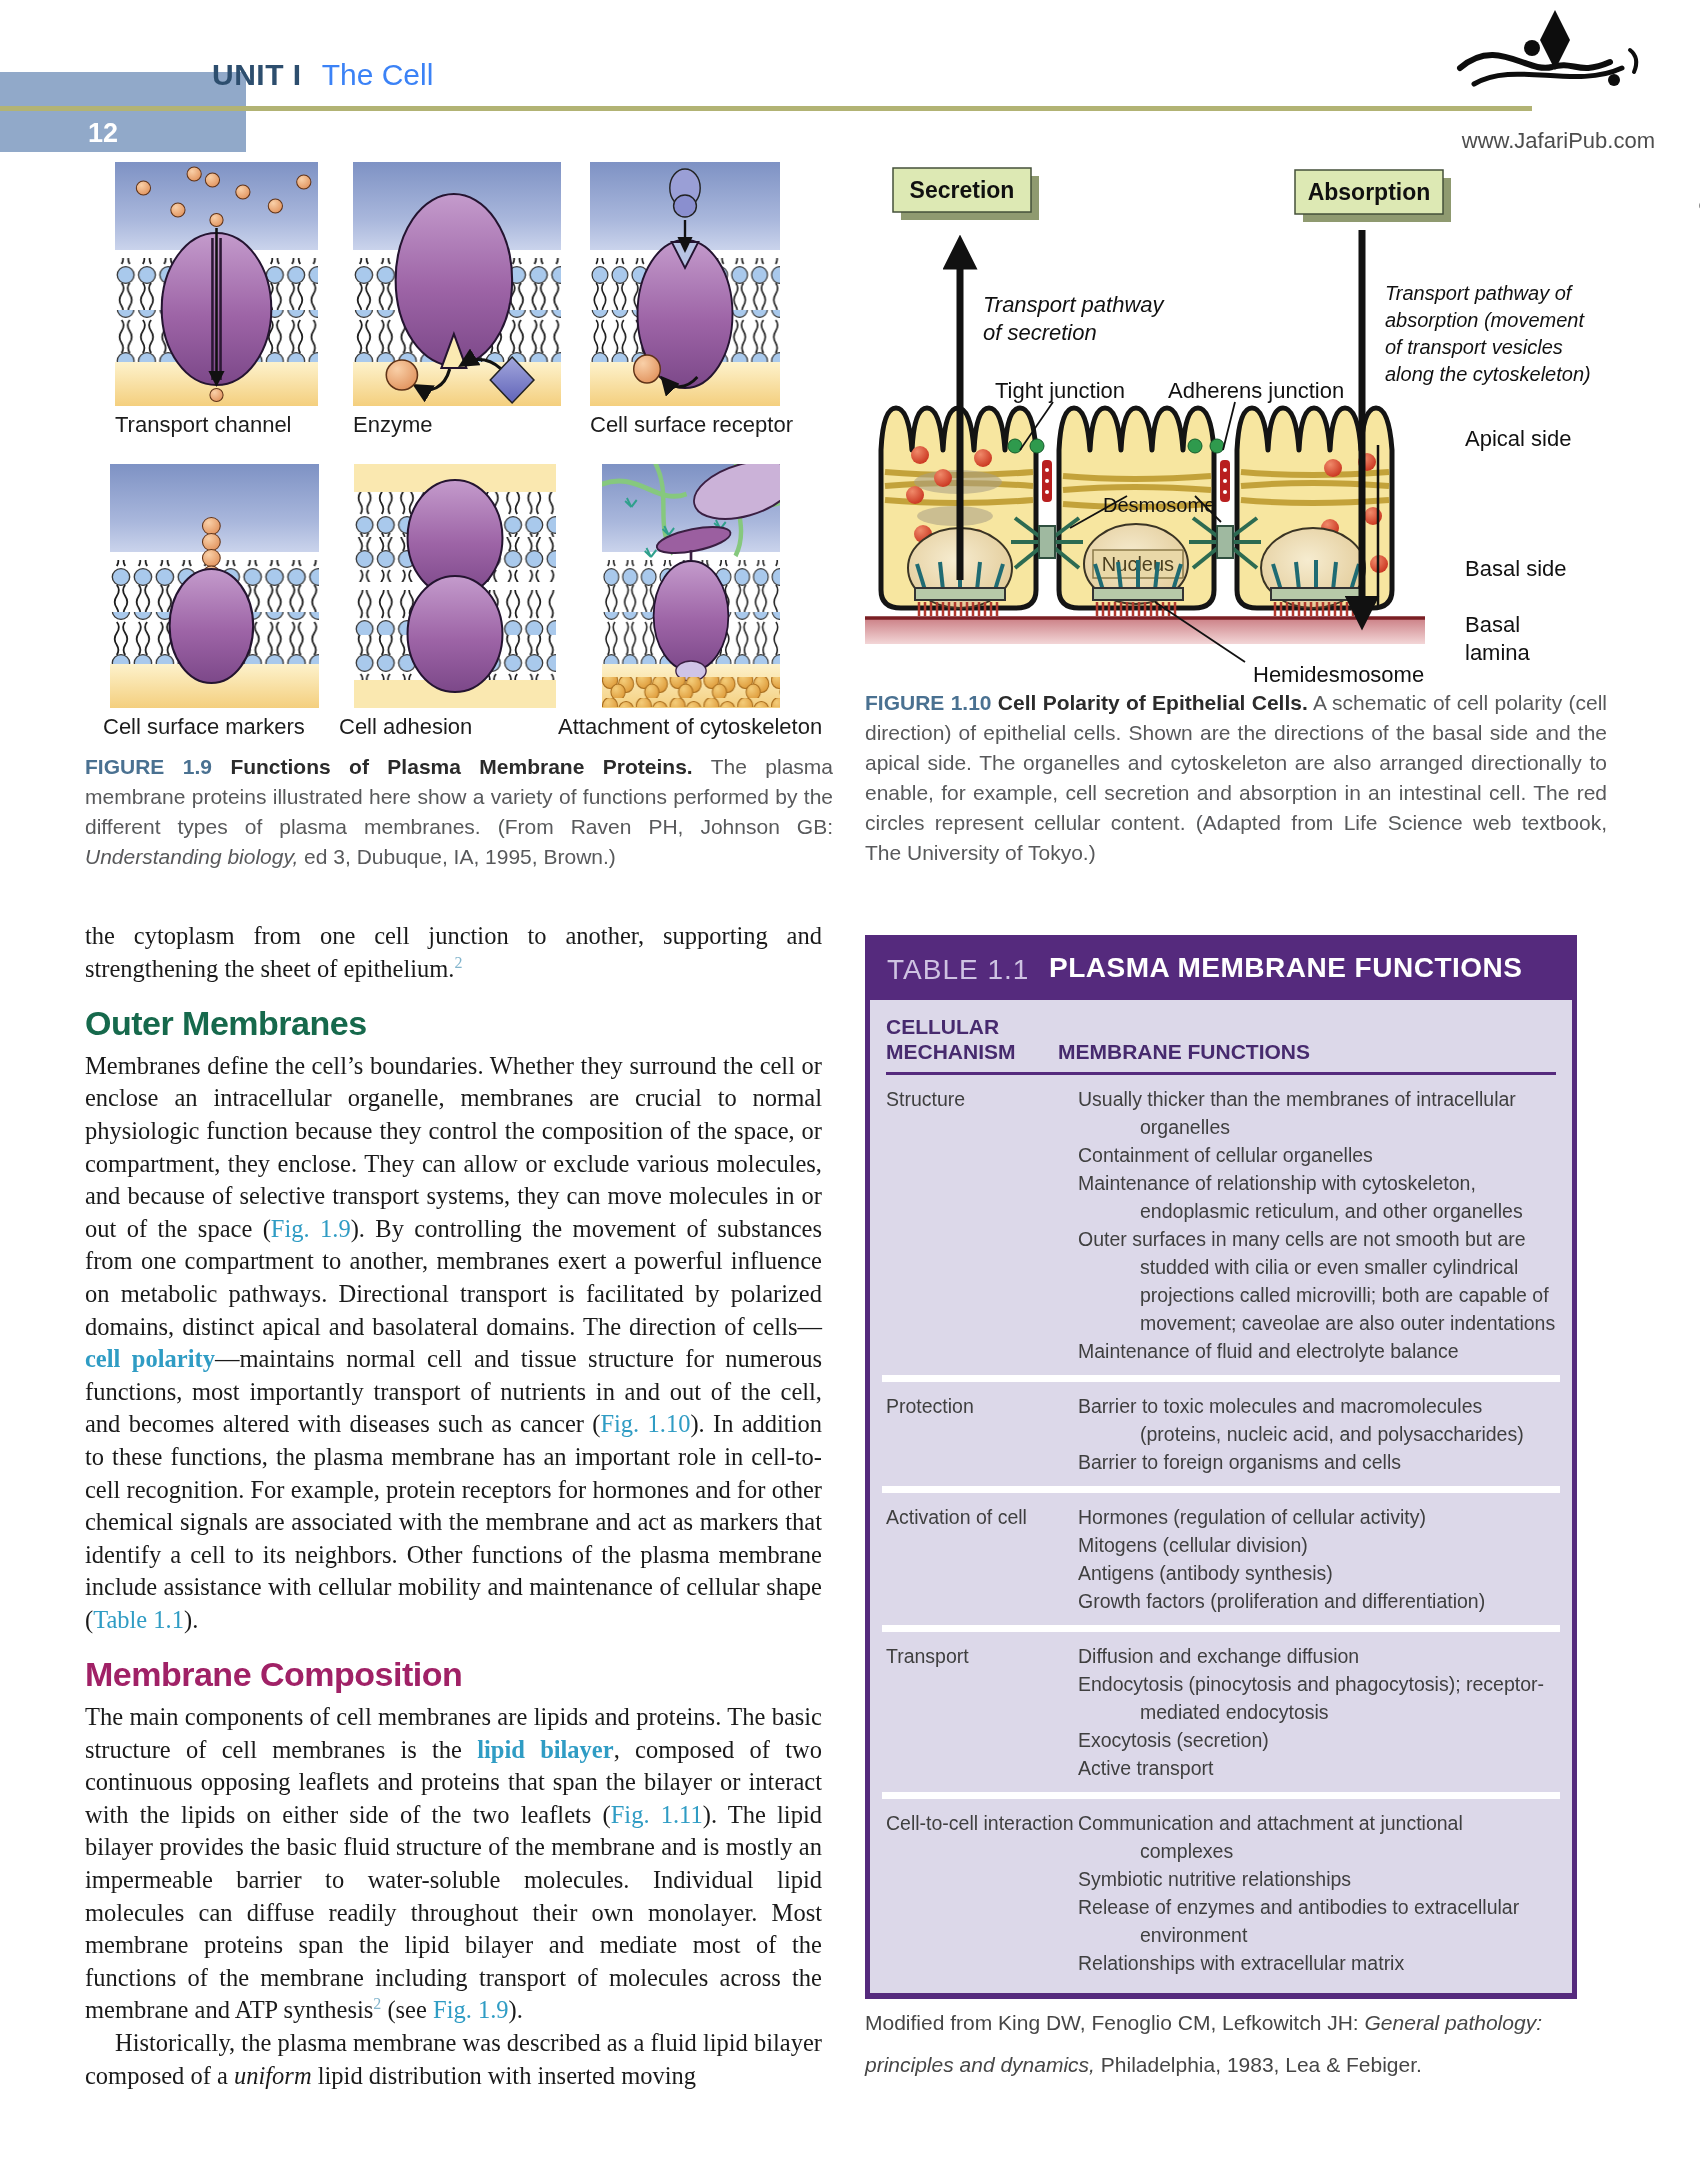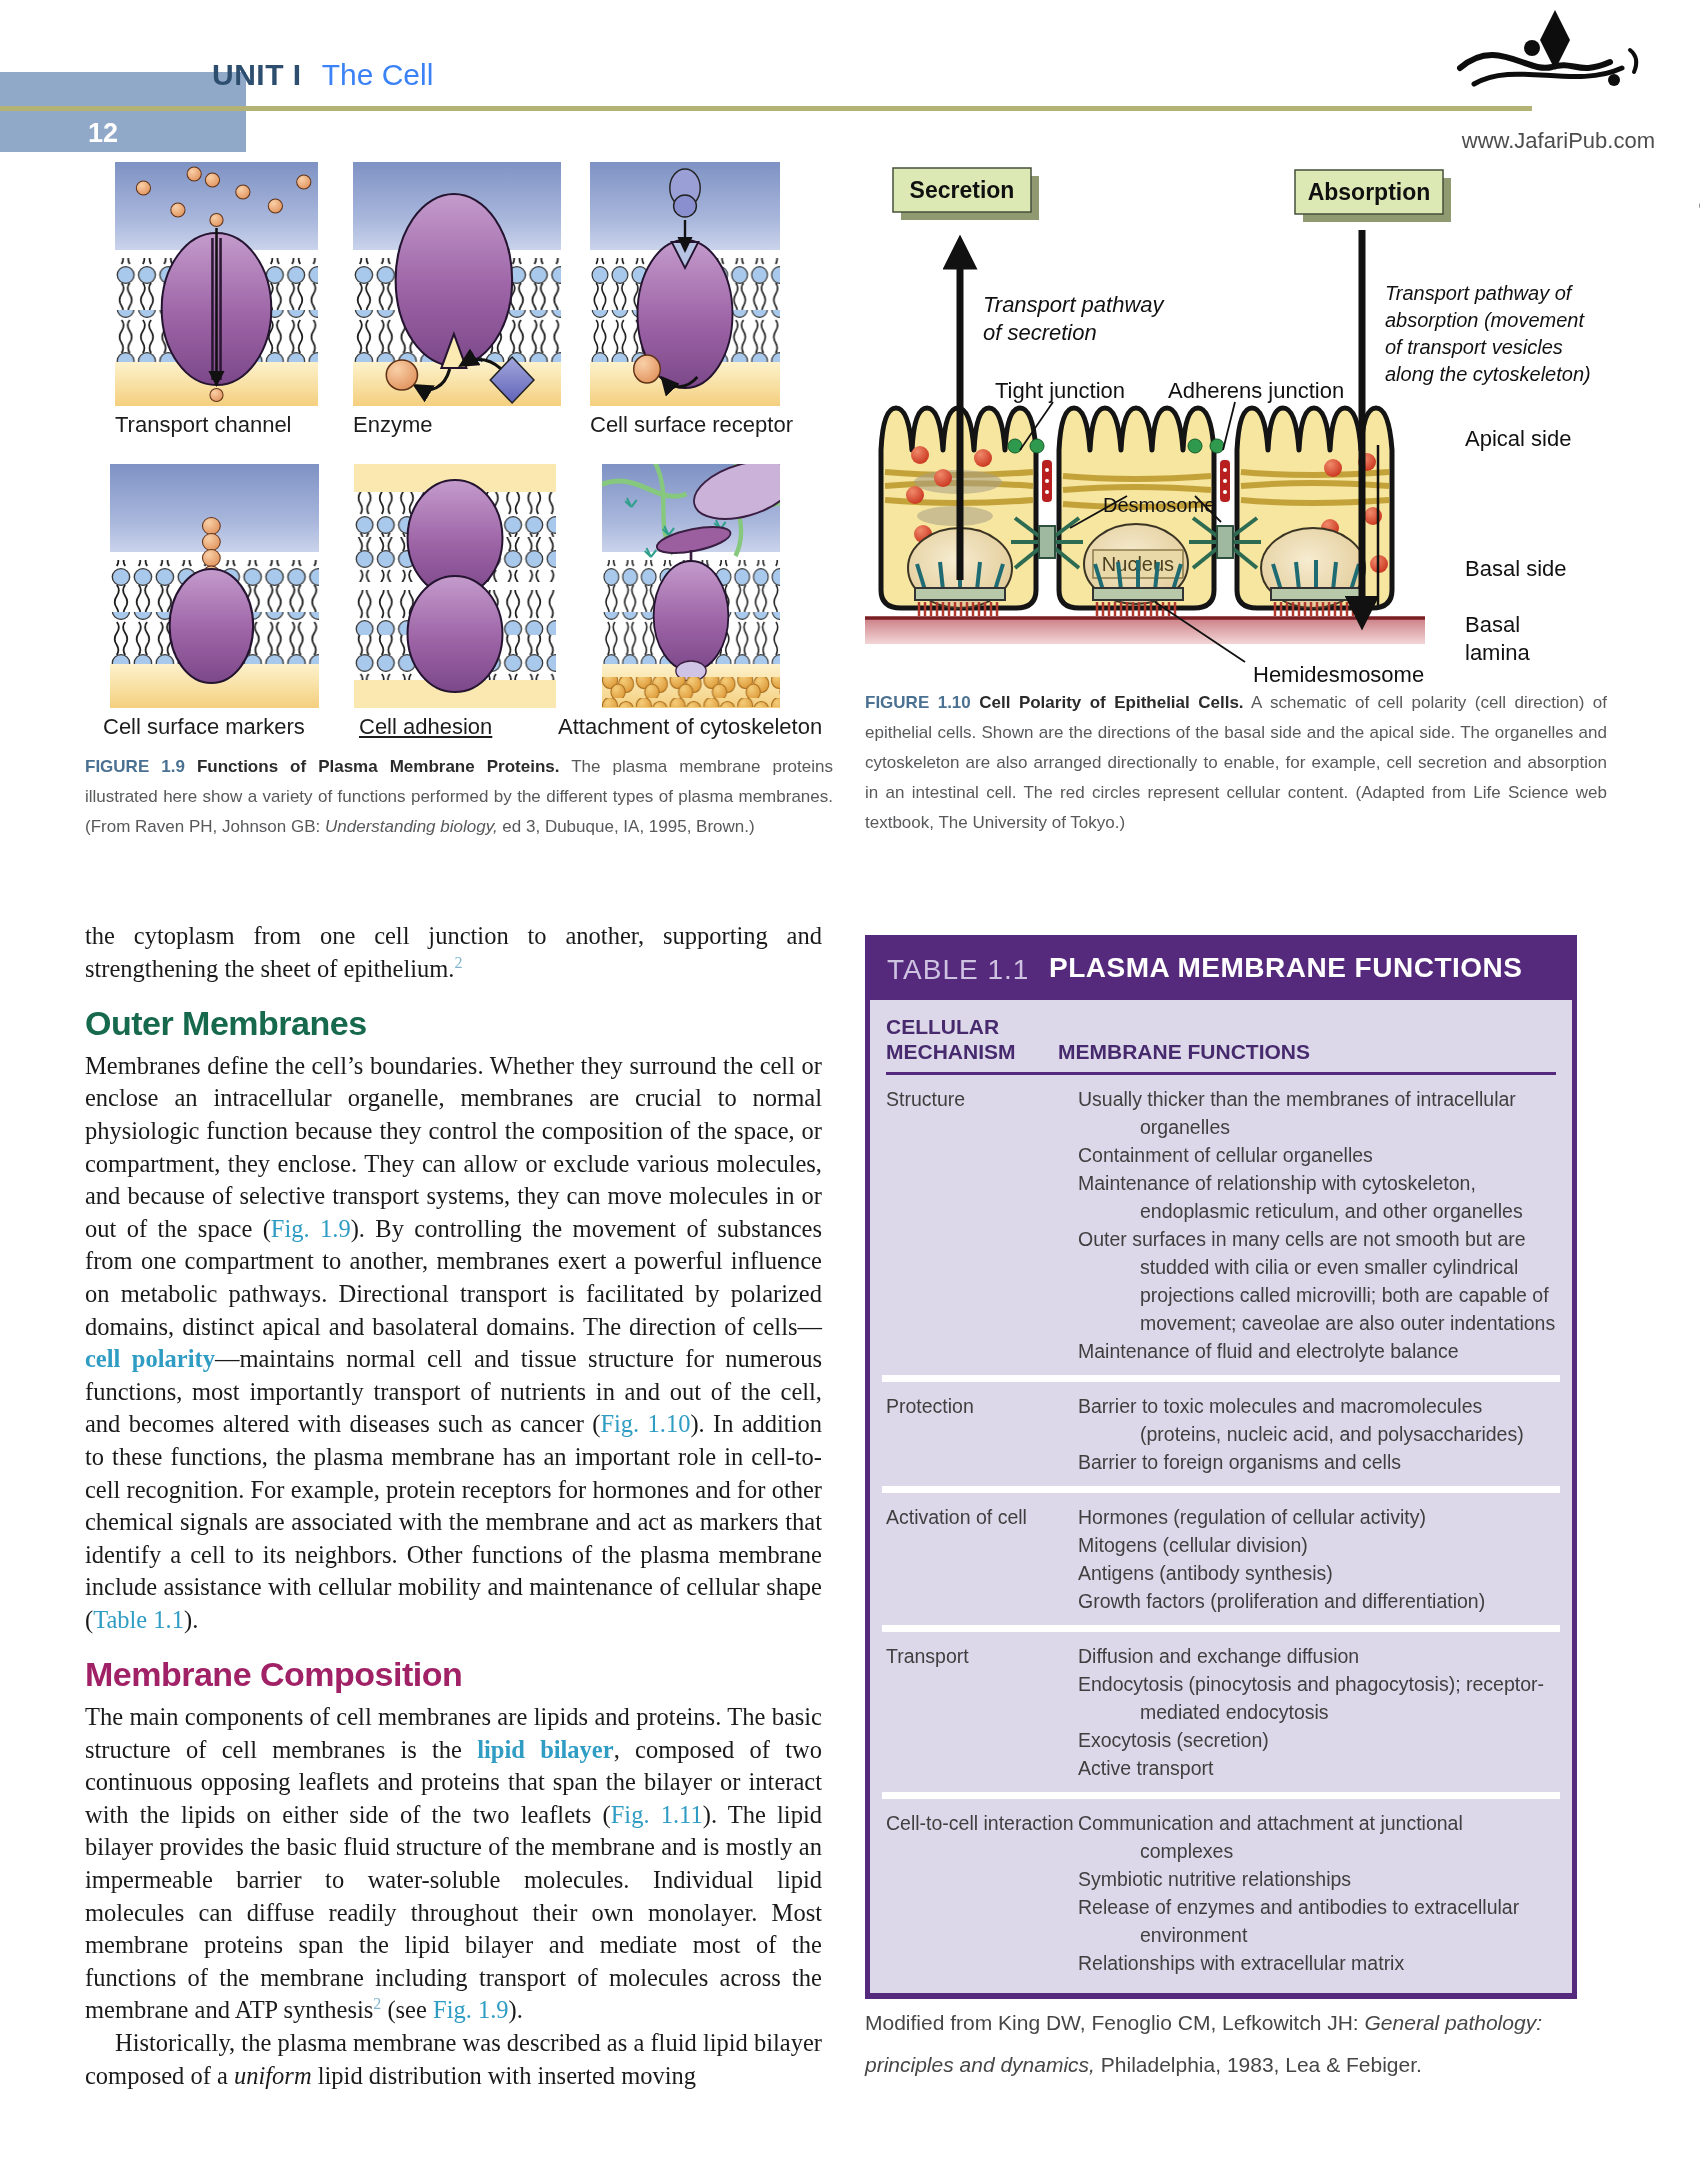--- a/index.html
+++ b/index.html
@@ -12,21 +12,21 @@
   .hdr-unit .u{font-weight:bold;color:#2d4e6e;letter-spacing:.5px;}
   .hdr-unit .t{color:#3b82f6;margin-left:20px;font-weight:normal;}
   .hdr-rule{position:absolute;left:0;top:106px;width:1532px;height:5px;background:#b2b374;}
   .logo{position:absolute;left:1452px;top:10px;width:200px;height:80px;}
   .site{position:absolute;left:1410px;top:92px;width:245px;text-align:right;font-size:22px;color:#4d4d4d;margin-top:36px;}
   
   .fig19{position:absolute;left:85px;top:150px;width:740px;height:716px;}
   .panel{position:absolute;}
   .panel svg{display:block;}
   .plabel{position:absolute;font-size:22px;color:#1c1c1c;white-space:nowrap;}
-  .cap{font-size:17px;line-height:30px;color:#58595b;text-align:justify;}
+  .cap{font-size:21px;line-height:30px;color:#58595b;text-align:justify;}
   .cap .flabel{color:#4a7191;font-weight:bold;}
   .cap .ftitle{color:#2b2b2b;font-weight:bold;}
   .cap .it{font-style:italic;}
   .cap19{position:absolute;left:85px;top:752px;width:748px;}
   
   .article{position:absolute;left:85px;top:920px;width:737px;font-family:"Liberation Serif",serif;
            font-size:24.5px;line-height:32.6px;color:#1a1a1a;text-align:justify;}
   .article p{margin:0;}
   h2.green,h2.magenta{font-family:"Liberation Sans",sans-serif;font-size:34px;margin:22px 0 10px 0;
            letter-spacing:-0.5px;}
@@ -266,21 +266,21 @@
         <ellipse cx="100" cy="152" rx="42" ry="55" fill="url(#gProt)" stroke="#241430" stroke-width="2"></ellipse>
         <ellipse cx="100" cy="207" rx="17" ry="10" fill="#cfc4e6" stroke="#3a1f42" stroke-width="1.5"></ellipse>
         <rect x="0" y="213" width="200" height="30" fill="url(#pBeads)"></rect>
       </svg>
     </div>
 
     <div class="plabel" style="left:30px;top:262px;">Transport channel</div>
     <div class="plabel" style="left:268px;top:262px;">Enzyme</div>
     <div class="plabel" style="left:505px;top:262px;">Cell surface receptor</div>
     <div class="plabel" style="left:18px;top:564px;">Cell surface markers</div>
-    <div class="plabel" style="left:274px;top:564px;text-decoration:underline;">Cell adhesion</div>
+    <div class="plabel" style="left:254px;top:564px;">Cell adhesion</div>
     <div class="plabel" style="left:473px;top:564px;">Attachment of cytoskeleton</div>
   </div>
 
   <div class="cap cap19">
     <span class="flabel">FIGURE 1.9</span>
     <span class="ftitle">Functions of Plasma Membrane Proteins.</span><span> The plasma membrane proteins illustrated here show a variety of functions performed by the different types of plasma membranes. (From Raven PH, Johnson GB: </span><span class="it">Understanding biology,</span><span> ed 3, Dubuque, IA, 1995, Brown.)</span>
   </div>
 
   <div class="article">
     <p><span>the cytoplasm from one cell junction to another, supporting and strengthening the sheet of epithelium.</span><span class="supref">2</span></p>

